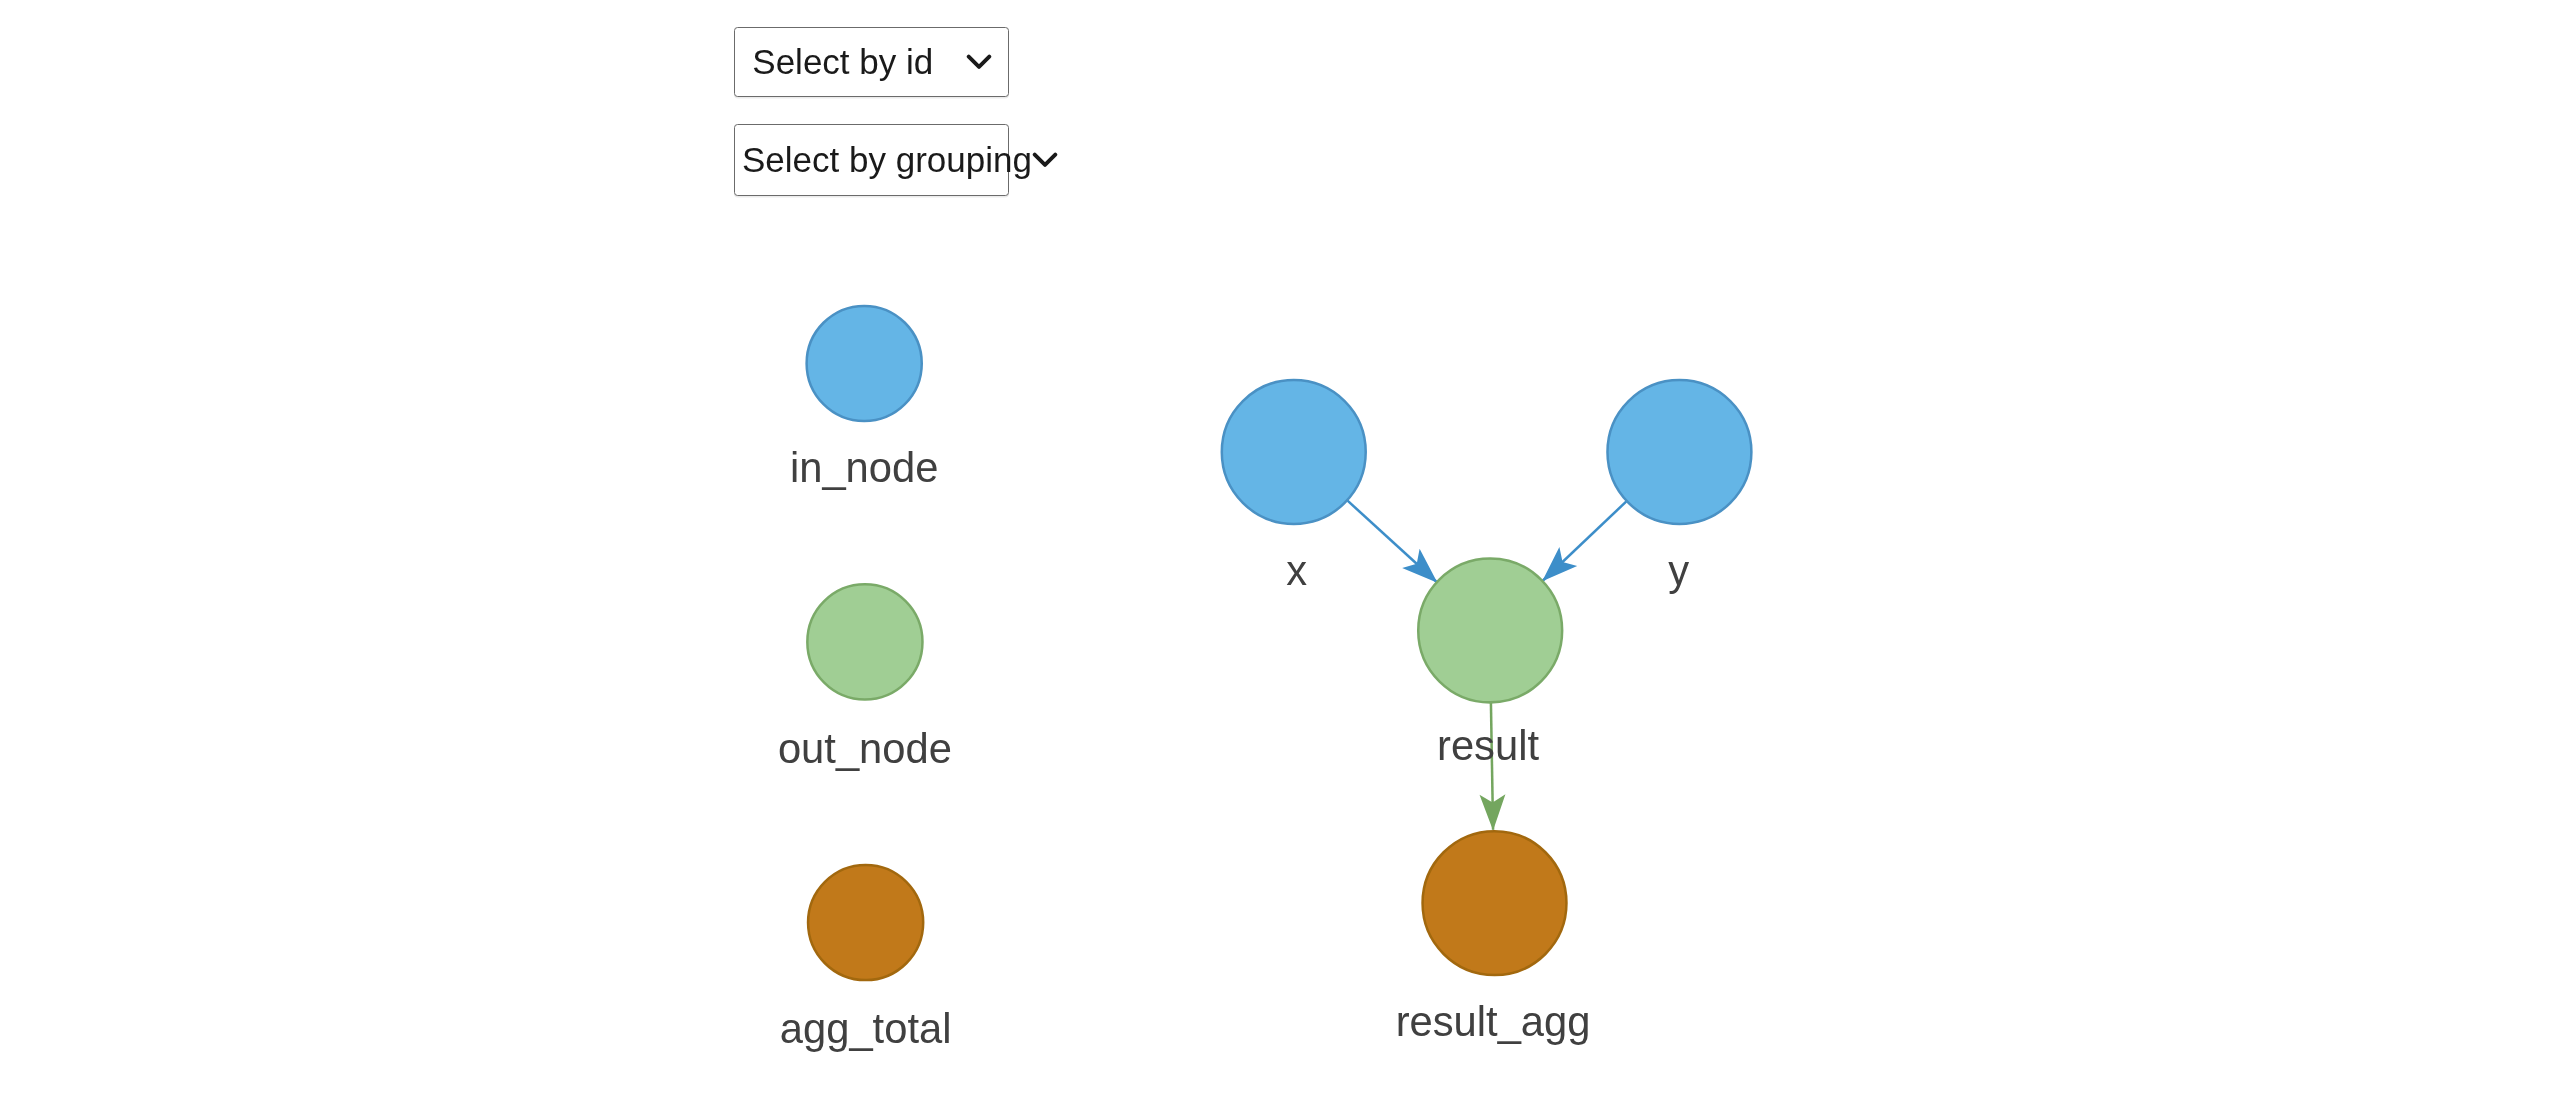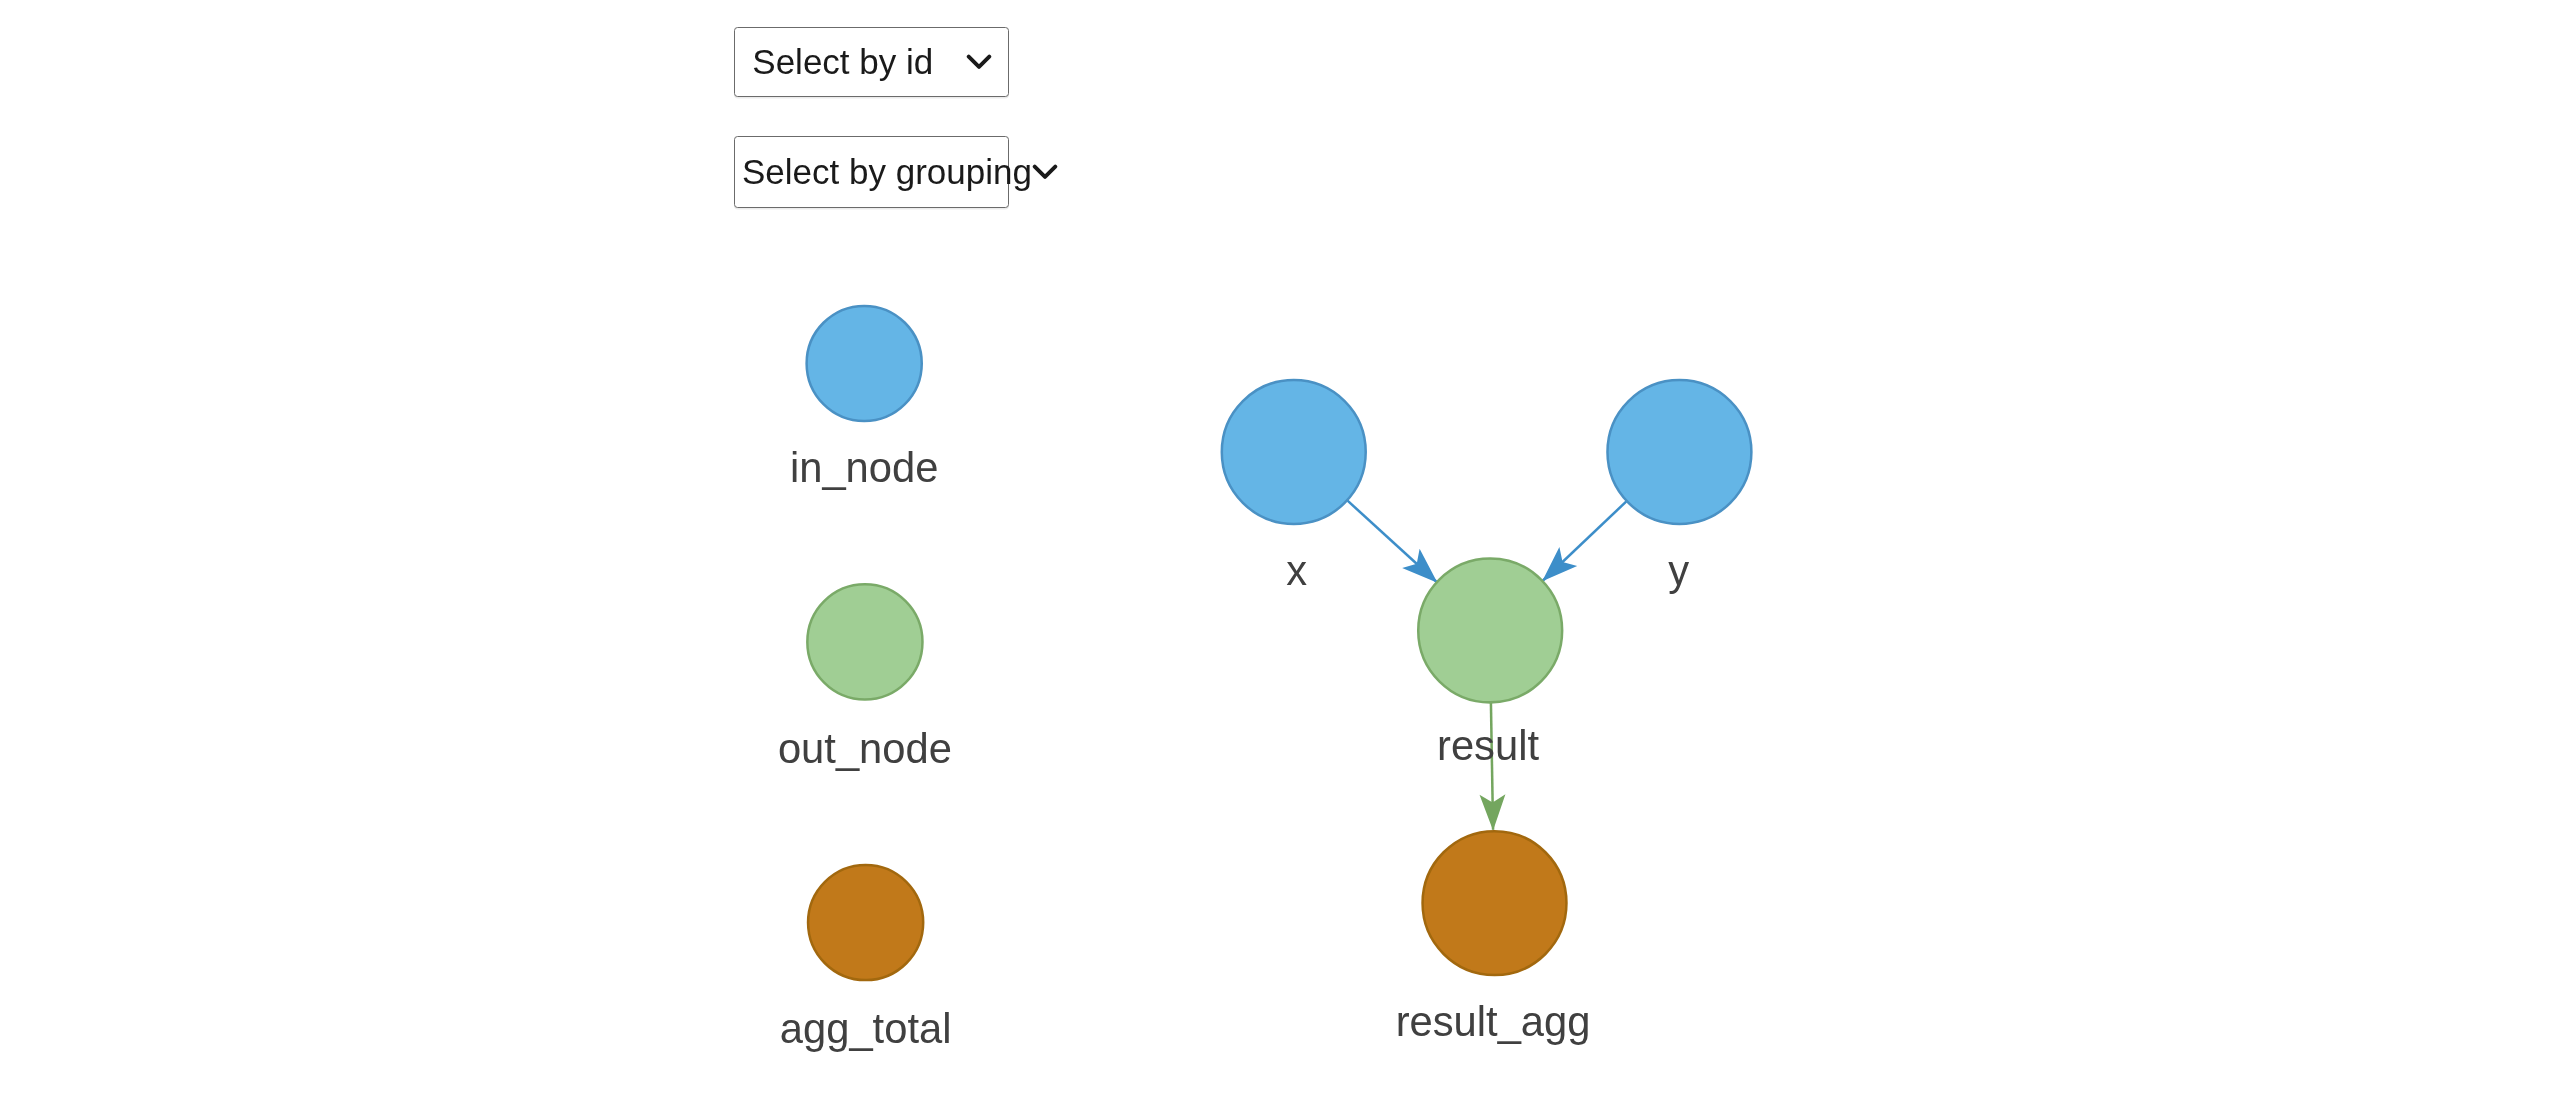--- a/index.html
+++ b/index.html
@@ -28,21 +28,21 @@
     border-radius: 3.6px;
     display: flex;
     align-items: center;
     padding: 0 16px 0 17.3px;
     font-size: 35px;
     color: #1a1a1a;
     cursor: pointer;
     box-shadow: 0 1.4px 0 rgba(0,0,0,0.08);
   }
   .select.first  { top: 27px; }
-  .select.second { top: 136px; height: 72px; padding-left: 7px; }
+  .select.second { top: 124px; height: 72px; padding-left: 7px; }
   .select-value { flex: 1; white-space: nowrap; }
   .chevron { width: 26px; height: 16px; flex: none; }
   .stage {
     position: absolute;
     left: 0; top: 0;
     width: 2576px;
     height: 1109px;
   }
   .node-label, .legend-label {
     font-size: 58px;

